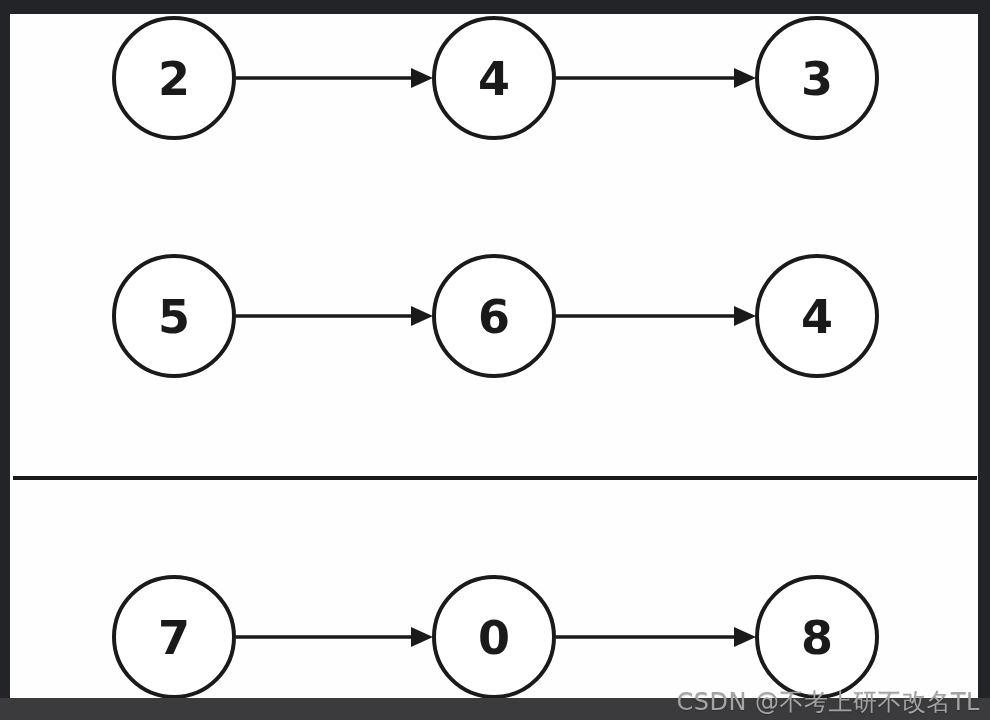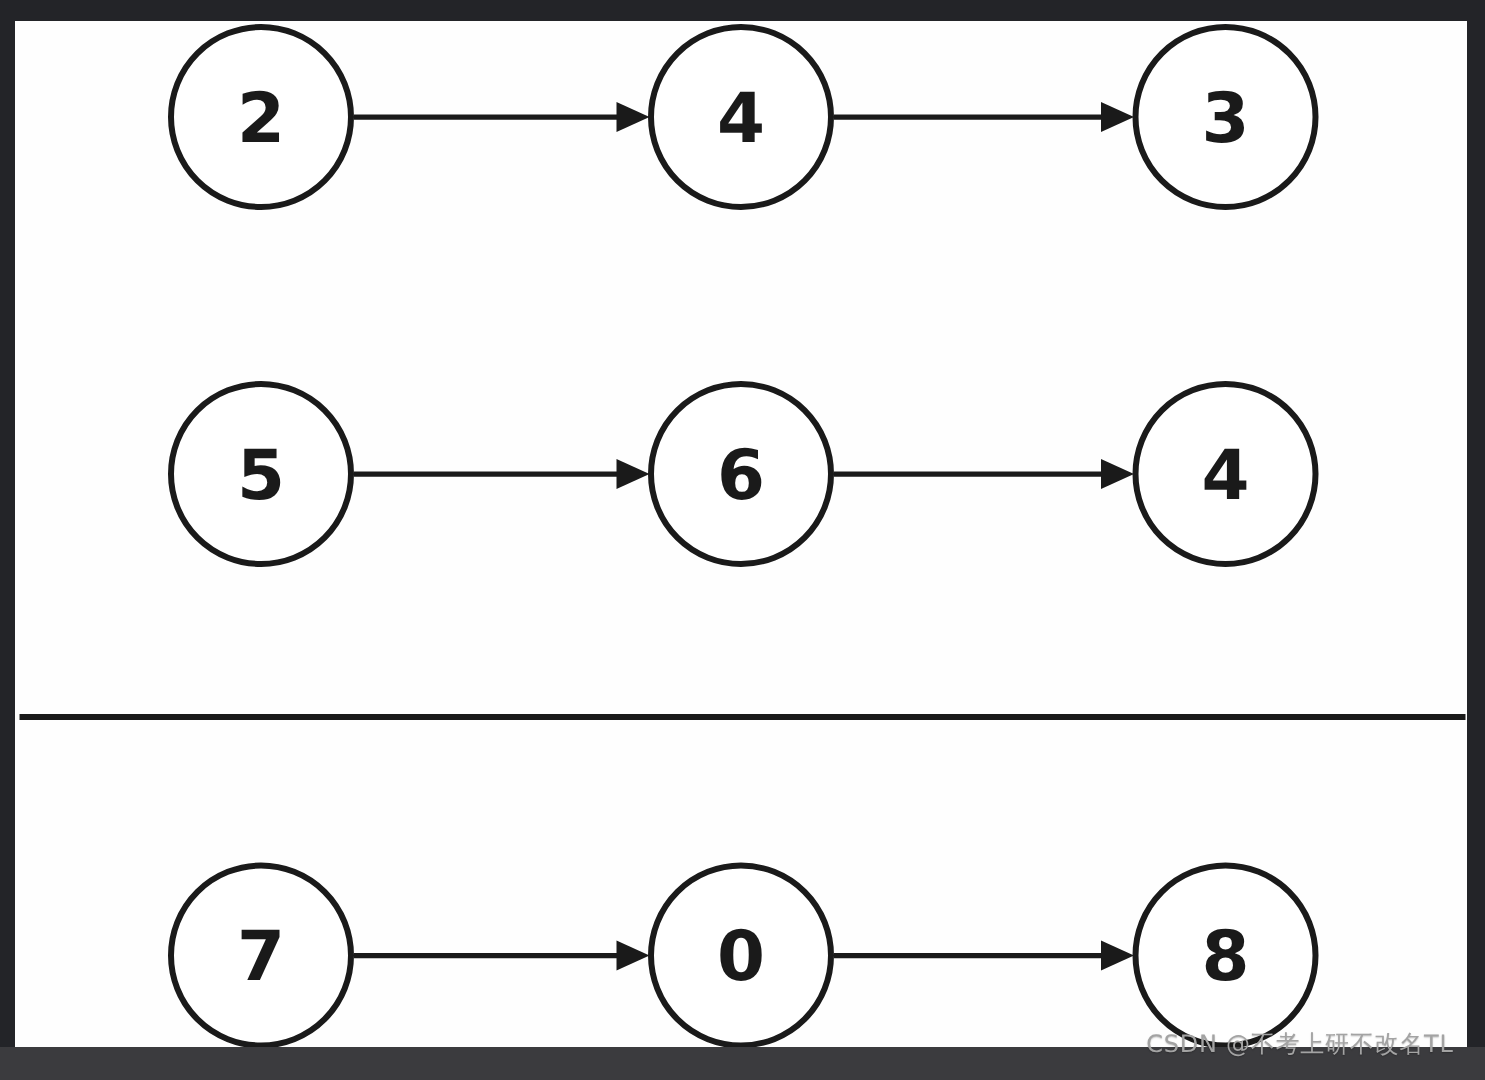--- a/index.html
+++ b/index.html
@@ -19,23 +19,23 @@
   .bar-right  { left: 978px; top: 0; width: 12px; height: 720px; }
   .bar-bottom { left: 0; top: 698px; width: 990px; height: 22px; }
   svg.diagram { position: absolute; left: 0; top: 0; }
   svg.diagram text.node-val {
     font-family: "DejaVu Sans", "Liberation Sans", sans-serif;
     font-weight: bold;
     font-size: 46px;
   }
   .watermark {
     position: absolute;
-    right: 21px;
+    right: 10px;
     top: 686px;
-    font-size: 16px;
+    font-size: 24px;
     letter-spacing: 0.5px;
     text-shadow: 0 1px 1px rgba(0,0,0,0.25);
     white-space: nowrap;
     z-index: 5;
   }
 </style>
 </head>
 <body>
 
 <div class="stage">

